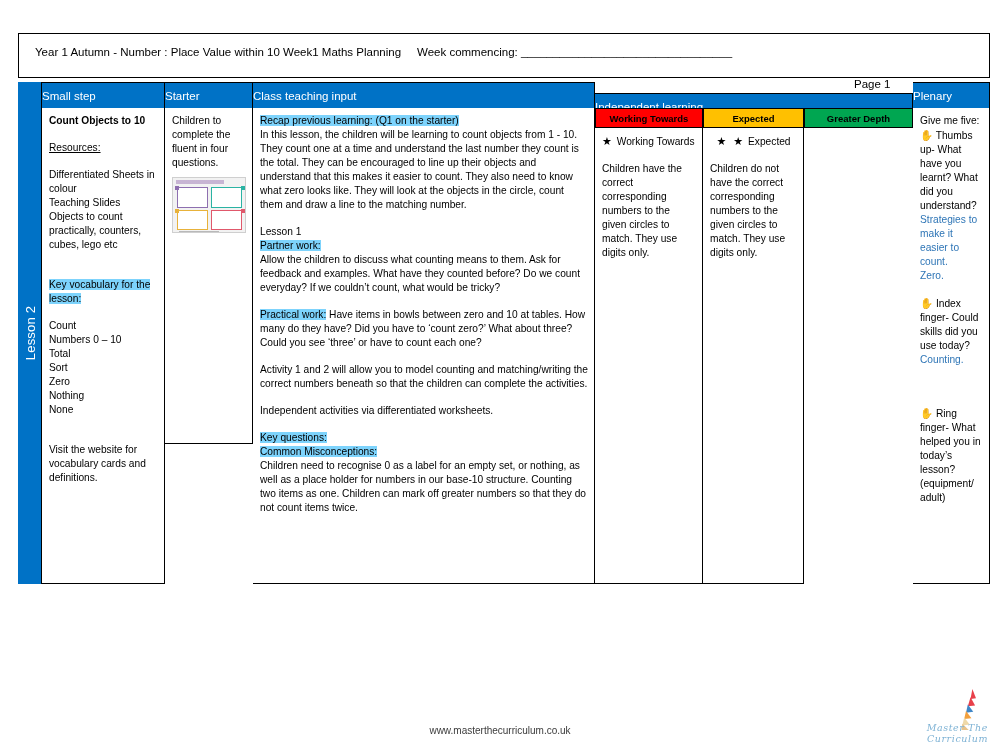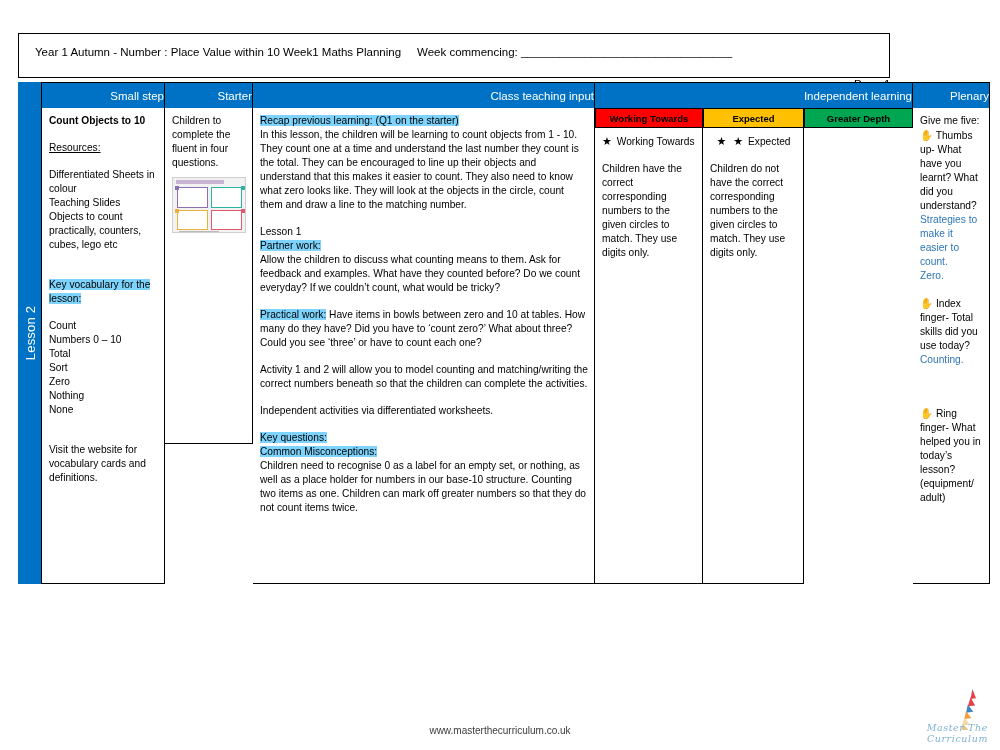--- a/index.html
+++ b/index.html
@@ -21,21 +21,21 @@
     left: 0; top: 0;
     width: 1000px;
     height: 750px;
   }
 
   
   .header-box {
     position: absolute;
     left: 18px;
     top: 33px;
-    width: 872px;
+    width: 972px;
     height: 45px;
     border: 1.5px solid #000000;
     box-sizing: border-box;
     background: #ffffff;
   }
   .header-title {
     position: absolute;
     left: 16px;
     top: 12px;
     font-size: 11.5px;
@@ -102,21 +102,21 @@
   }
   .hcell {
     position: absolute;
     top: 0;
     height: 26px;
     background: #0072C6;
     color: #ffffff;
     font-size: 11.5px;
     display: flex;
     align-items: center;
-    justify-content: flex-end;
+    justify-content: flex-start;
     border-right: 1.5px solid #000000;
     box-sizing: border-box;
   }
   .hcell.first { border-left: 1.5px solid #000000; }
   .hcell.top-border { border-top: 1.5px solid #000000; }
 
   
   .subrow {
     position: absolute;
     top: 26px;
@@ -253,21 +253,21 @@
       <div class="hrow">
         <div class="hcell first top-border" style="left:0px;width:124px;">
           <span>Small step</span>
         </div>
         <div class="hcell top-border" style="left:124px;width:88px;">
           <span>Starter</span>
         </div>
         <div class="hcell top-border" style="left:212px;width:342px;">
           <span>Class teaching input</span>
         </div>
-        <div class="hcell top-border" style="left:554px;width:318px;">
+        <div class="hcell top-border" style="left:554px;width:318px;margin-top:11px;">
           <span>Independent learning</span>
         </div>
         <div class="hcell top-border" style="left:872px;width:77px;">
           <span>Plenary</span>
         </div>
       </div>
 
       <div class="subrow" style="left:554px;width:318px;">
         <div class="subcell" style="left:0px;width:108px;background:#FF0000;">
           <span>Working Towards</span>
@@ -374,21 +374,21 @@
         <div>
           <span class="hand">✋</span>
           <span>Thumbs up- What have you learnt? What did you understand?</span>
           <div class="blue-txt" style="white-space:pre-line;">Strategies to make it easier to count.
 Zero.</div>
         </div>
         <span class="sp"></span>
 
         <div>
           <span class="hand">✋</span>
-          <span>Index finger- Total skills did you use today?</span>
+          <span>Index finger- Could skills did you use today?</span>
           <div class="blue-txt" style="white-space:pre-line;">Counting.</div>
         </div>
         <span class="sp"></span>
         <span class="sp"></span>
 
         <span class="sp"></span>
 
         <div>
           <span class="hand">✋</span>
           <span>Ring finger- What helped you in today’s lesson? (equipment/ adult)</span>

